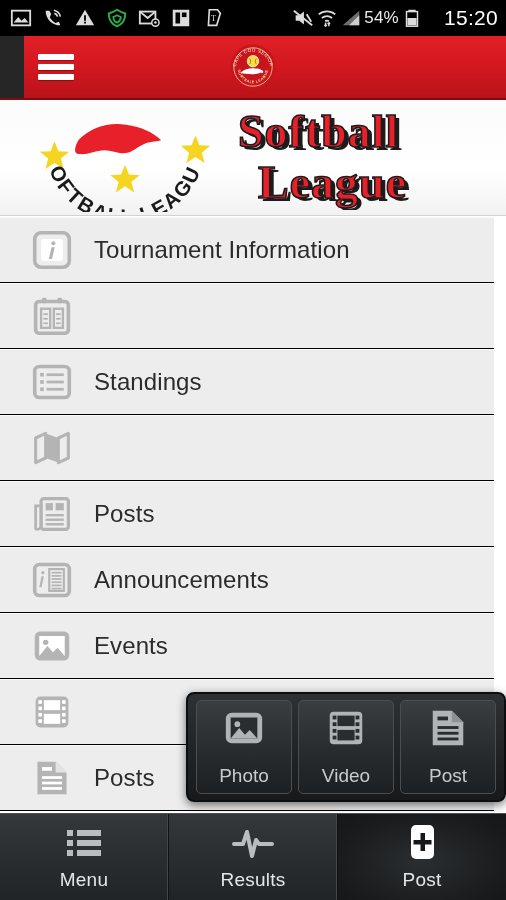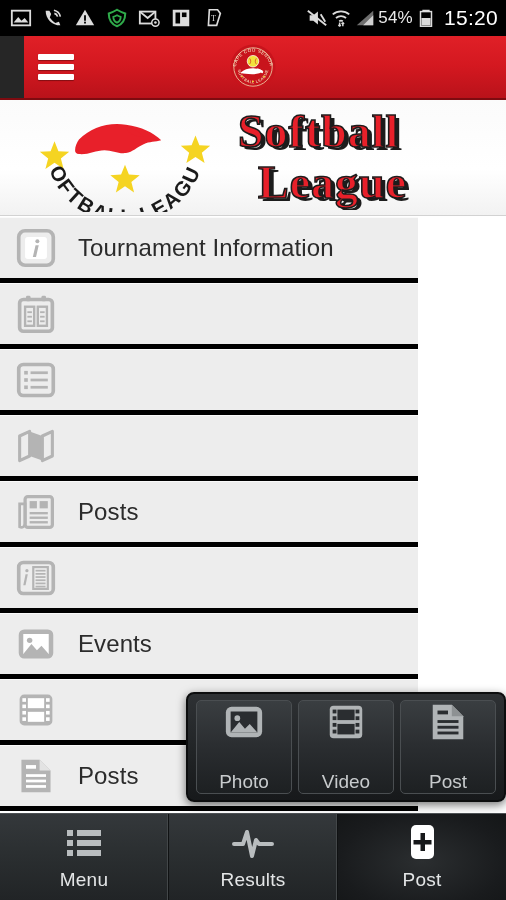--- a/index.html
+++ b/index.html
@@ -20,21 +20,21 @@
     padding: 0 8px 0 10px;
   }
   .sb-left { display: flex; align-items: center; gap: 10px; }
   .sb-right { margin-left: auto; display: flex; align-items: center; gap: 2px; }
   .sb-ico { width: 22px; height: 22px; display: block; }
   .sb-pct {
     color: #e9e9e9; font-size: 17px; letter-spacing: .2px;
     font-family: "Liberation Sans", sans-serif;
   }
   .sb-clock {
-    color: #fff; font-size: 21px; letter-spacing: .3px; margin-left: 5px;
+    color: #fff; font-size: 21px; letter-spacing: .3px; margin-left: 19px;
   }
 
   
   .header {
     position: absolute; top: 36px; left: 0;
     width: 506px; height: 64px;
     background: linear-gradient(to bottom, #e02027 0%, #d41820 48%, #b9121a 100%);
     border-bottom: 2px solid #7e0b10;
   }
   .header-darkedge {
@@ -68,26 +68,26 @@
   }
   .banner-mark { position: absolute; left: 32px; top: 2px; width: 186px; height: 110px; }
   .banner-words {
     position: absolute; left: 238px; top: 6px; width: 250px; height: 104px;
   }
 
   
   .menu { position: absolute; top: 217px; left: 0; width: 506px; }
   .menu-row {
     position: relative;
-    height: 66px; width: 418px;
+    height: 66px; width: 494px;
     background: #ededed;
-    border-bottom: 5px solid #000000;
+    border-bottom: 1px solid #000000;
     border-top: 1px solid #fafafa;
     display: flex; align-items: center;
-    padding-left: 16px;
+    padding-left: 32px;
     cursor: pointer;
   }
   .menu-ico { width: 40px; height: 40px; flex: 0 0 40px; margin-right: 22px; }
   .menu-label {
     font-size: 24px; color: #2b2b2b; letter-spacing: .1px;
     font-family: "Liberation Sans", sans-serif;
   }
 
   
   .popup {
@@ -100,21 +100,21 @@
     display: flex; align-items: center; justify-content: space-between;
     padding: 7px 8px;
     gap: 6px;
   }
   .popup-btn {
     flex: 1 1 0; height: 94px;
     background: linear-gradient(to bottom, #3a3e41 0%, #2a2d30 50%, #1d2022 100%);
     border: 1px solid #4a4e51;
     border-radius: 5px;
     display: flex; flex-direction: column;
-    align-items: center; justify-content: space-between; gap: 16px;
+    align-items: center; justify-content: center; gap: 16px;
     cursor: pointer;
   }
   .popup-ico { width: 42px; height: 42px; }
   .popup-lbl { font-size: 19px; color: #c8cbcd; }
 
   
   .bottomnav {
     position: absolute; left: 0; top: 813px;
     width: 506px; height: 87px;
     background: #1c1f21;
@@ -288,20 +288,21 @@
         <rect x="3" y="5" width="38" height="34" rx="5" fill="none" stroke="#b4b4b4" stroke-width="4"></rect>
         <g fill="#b4b4b4">
           <rect x="9" y="12" width="4" height="4"></rect>
             <rect x="16" y="12.5" width="19" height="3"></rect>
           <rect x="9" y="20" width="4" height="4"></rect>
             <rect x="16" y="20.5" width="19" height="3"></rect>
           <rect x="9" y="28" width="4" height="4"></rect>
             <rect x="16" y="28.5" width="19" height="3"></rect>
         </g>
       </svg>
+      <span class="menu-label">Standings</span>
     </div>
 
     <div class="menu-row">
       <svg class="menu-ico" viewBox="0 0 44 44">
         <path d="M4 11l11-5v27l-11 5z" fill="none" stroke="#b4b4b4" stroke-width="3.4" stroke-linejoin="round"></path>
         <path d="M15 6l14 5v27l-14-5z" fill="#b4b4b4"></path>
         <path d="M29 11l11-5v27l-11 5z" fill="none" stroke="#b4b4b4" stroke-width="3.4" stroke-linejoin="round"></path>
       </svg>
     </div>
 
@@ -328,20 +329,21 @@
         <rect x="19" y="10" width="16" height="24" fill="none" stroke="#b4b4b4" stroke-width="2.4"></rect>
         <g fill="#b4b4b4">
           <rect x="21.5" y="13" width="11" height="1.9"></rect>
             <rect x="21.5" y="16.5" width="11" height="1.9"></rect>
           <rect x="21.5" y="20" width="11" height="1.9"></rect>
             <rect x="21.5" y="23.5" width="11" height="1.9"></rect>
           <rect x="21.5" y="27" width="11" height="1.9"></rect>
             <rect x="21.5" y="30.5" width="11" height="1.9"></rect>
         </g>
       </svg>
+      <span class="menu-label">Announcements</span>
     </div>
 
     <div class="menu-row">
       <svg class="menu-ico" viewBox="0 0 44 44">
         <rect x="3" y="6" width="38" height="32" rx="6" fill="#b4b4b4"></rect>
         <rect x="8" y="11" width="28" height="22" fill="#fff"></rect>
         <circle cx="15" cy="18" r="3" fill="#b4b4b4"></circle>
         <path d="M8 33l9-11 6 7 5-5 8 9z" fill="#b4b4b4"></path>
       </svg>
       <span class="menu-label">Events</span>

